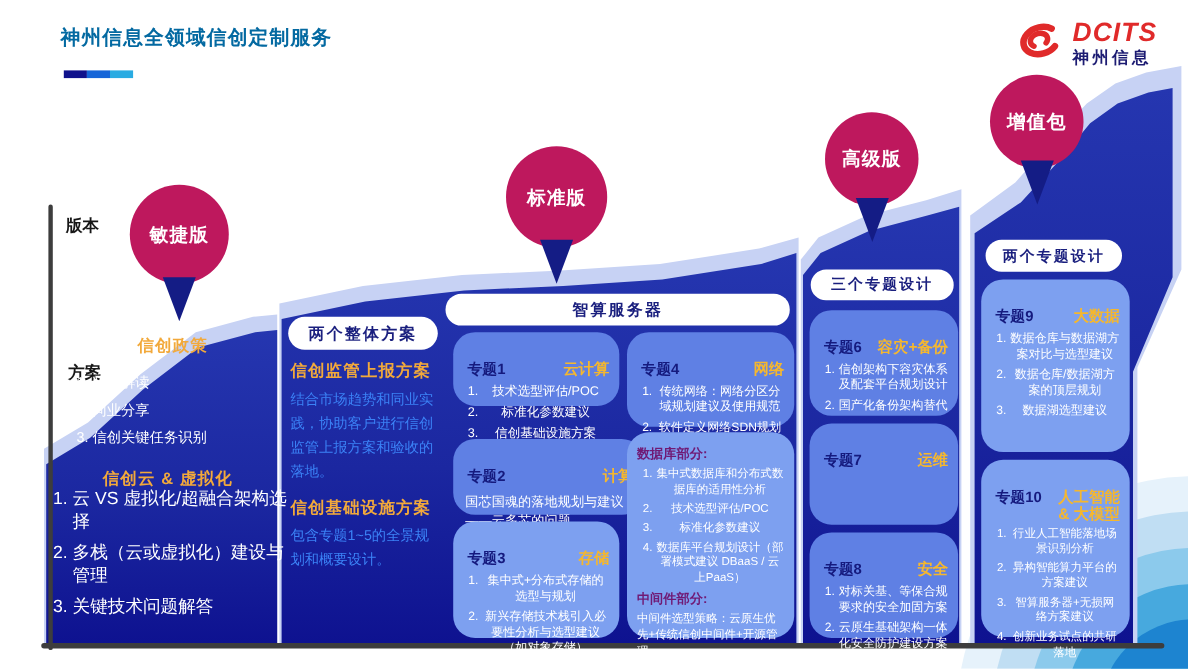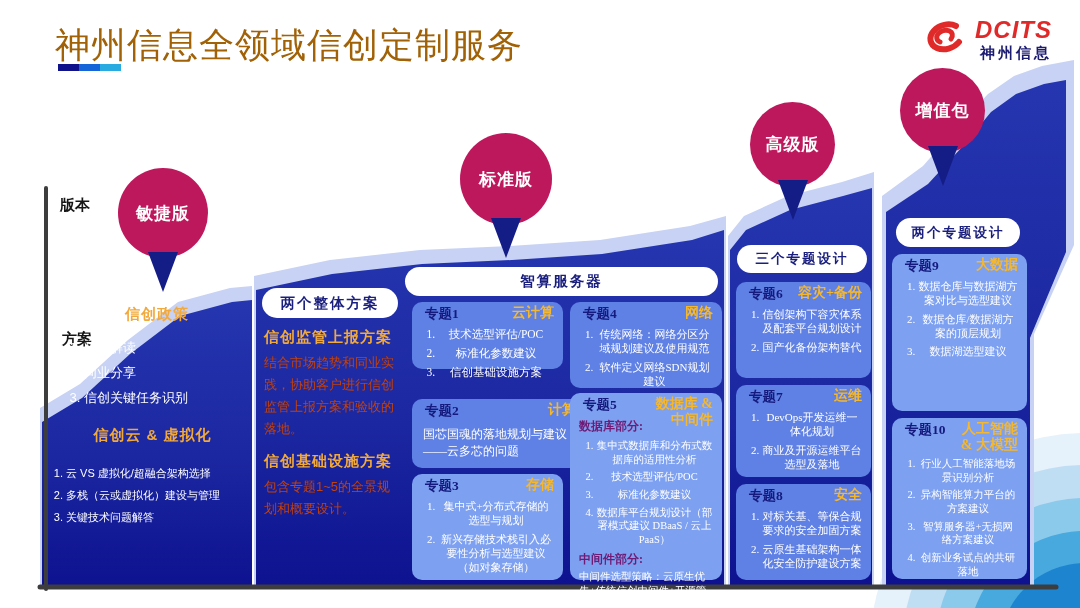--- a/index.html
+++ b/index.html
@@ -1,45 +1,45 @@
 <!DOCTYPE html>
 <html><head>
 <meta charset="utf-8">
 <style>
   html,body{margin:0;padding:0;}
   body{width:1080px;height:608px;position:relative;overflow:hidden;background:#ffffff;
        font-family:"Liberation Sans","DejaVu Sans",sans-serif;}
   .abs{position:absolute;}
   
-  .page-title{left:55px;top:22px;font-size:35px;font-weight:normal;color:#a16207;letter-spacing:1px;}
+  .page-title{left:55px;top:22px;font-size:18px;font-weight:bold;color:#0369a1;letter-spacing:1px;}
   .title-bars{left:58px;top:64px;display:flex;}
   .title-bars span{width:21px;height:7px;display:inline-block;}
   
   .logo{right:28px;top:18px;display:flex;align-items:flex-start;}
   .logo-text{margin-left:6px;line-height:1;}
   .logo-brand{font-size:24px;font-weight:bold;font-style:italic;color:#e02a2a;letter-spacing:1px;}
-  .logo-cn{font-size:15px;font-weight:bold;color:#1c1b72;letter-spacing:3px;margin-top:3px;text-align:right;}
+  .logo-cn{font-size:15px;font-weight:bold;color:#1c1b72;letter-spacing:3px;margin-top:3px;}
   
   .axis-label{font-size:15px;font-weight:bold;color:#161616;}
   
   .balloon{border-radius:50%;background:#be185d;display:flex;align-items:center;justify-content:center;z-index:6;}
   .balloon .v-label{color:#ffffff;font-weight:bold;font-size:17px;letter-spacing:1px;}
   .tail{width:0;height:0;border-left:15px solid transparent;border-right:15px solid transparent;
         border-top:40px solid #141c85;z-index:6;}
   
   .pill{background:#ffffff;border-radius:15px;display:flex;align-items:center;justify-content:center;
         color:#1a1f7e;font-weight:bold;font-size:14.5px;z-index:5;letter-spacing:2px;}
   
   .sec-title{color:#f2a93b;font-weight:bold;font-size:15px;text-align:center;z-index:5;letter-spacing:1px;}
   .plan-title{color:#f2a93b;font-weight:bold;font-size:15px;z-index:5;letter-spacing:1px;}
   .plain-list{color:#ffffff;font-size:13px;z-index:5;margin:0;padding-left:18px;}
   .plain-list li{margin:7px 0;}
-  .para{color:#c2410c;font-size:13px;line-height:1.7;z-index:5;}
-  
-  .topic{background:#5f80e4;border-radius:10px;padding:3px 9px;box-sizing:border-box;z-index:5;font-family:Liberation Serif, serif;}
+  .para{color:#3b82f6;font-size:13px;line-height:1.7;z-index:5;}
+  
+  .topic{background:#5f80e4;border-radius:20px;padding:25px 9px;box-sizing:border-box;z-index:5;}
   .topic.lighter{background:#7da0f0;}
   .t-head{display:flex;justify-content:space-between;align-items:flex-start;margin-bottom:4px;}
   .t-id{color:#151a7e;font-weight:bold;font-size:13.5px;padding-left:4px;}
   .t-title{color:#f5b72e;font-weight:bold;font-size:14px;text-align:right;line-height:1.15;}
   .t-list{color:#ffffff;font-size:11.5px;line-height:1.3;margin:0;padding-left:17px;}
   .t-list li{margin:4px 0;text-align:center;}
   .t-desc{color:#ffffff;font-size:12px;line-height:1.4;padding:2px 2px;}
   .t-sub{color:#701a75;font-weight:bold;font-size:12px;margin:3px 0 2px 0;}
   svg.bg{position:absolute;left:0;top:0;z-index:1;}
 </style>
@@ -128,21 +128,21 @@
 </div>
 <div class="abs tail" style="left:928px;top:146px;"></div>
 
 <div class="abs sec-title" style="left:62px;top:305px;width:190px;">信创政策</div>
 <ol class="abs plain-list" style="left:66px;top:332px;width:190px;">
   <li>政策解读</li>
   <li>同业分享</li>
   <li>信创关键任务识别</li>
 </ol>
 <div class="abs sec-title" style="left:50px;top:426px;width:205px;">信创云 &amp; 虚拟化</div>
-<ol class="abs plain-list" style="left:48px;top:459px;width:202px;font-size:11px;">
+<ol class="abs plain-list" style="left:48px;top:436px;width:202px;font-size:16px;">
   <li>云 VS 虚拟化/超融合架构选择</li>
   <li>多栈（云或虚拟化）建设与管理</li>
   <li>关键技术问题解答</li>
 </ol>
 
 <div class="abs pill" style="left:262px;top:288px;width:136px;height:30px;">两个整体方案</div>
 <div class="abs plan-title" style="left:264px;top:328px;">信创监管上报方案</div>
 <div class="abs para" style="left:264px;top:352px;width:134px;">结合市场趋势和同业实践，协助客户进行信创监管上报方案和验收的落地。</div>
 <div class="abs plan-title" style="left:264px;top:452px;">信创基础设施方案</div>
 <div class="abs para" style="left:264px;top:476px;width:134px;">包含专题1~5的全景规划和概要设计。</div>
@@ -174,24 +174,20 @@
 
 <div class="abs topic" style="left:412px;top:399px;width:173px;height:69px;">
   <div class="t-head">
     <span class="t-id">专题2</span>
     <span class="t-title">计算</span>
   </div>
   <div class="t-desc">国芯国魂的落地规划与建议——云多芯的问题</div>
 </div>
 
 <div class="abs topic lighter" style="left:570px;top:393px;width:152px;height:187px;">
-  <div class="t-head">
-    <span class="t-id">专题5</span>
-    <span class="t-title" style="width:72px;">数据库 &amp; 中间件</span>
-  </div>
   <div class="t-sub" style="margin-top:-14px;">数据库部分:</div>
   <ol class="t-list" style="font-size:10.5px;">
     <li>集中式数据库和分布式数据库的适用性分析</li>
     <li>技术选型评估/POC</li>
     <li>标准化参数建议</li>
     <li>数据库平台规划设计（部署模式建议 DBaaS / 云上PaaS）</li>
   </ol>
   <div class="t-sub">中间件部分:</div>
   <div class="t-desc" style="font-size:10.5px;padding:0;">中间件选型策略：云原生优先+传统信创中间件+开源管理</div>
 </div>
@@ -218,24 +214,20 @@
     <li>信创架构下容灾体系及配套平台规划设计</li>
     <li>国产化备份架构替代</li>
   </ol>
 </div>
 
 <div class="abs topic" style="left:736px;top:385px;width:135px;height:92px;">
   <div class="t-head">
     <span class="t-id">专题7</span>
     <span class="t-title">运维</span>
   </div>
-  <ol class="t-list" style="font-size:11px;">
-    <li>DevOps开发运维一体化规划</li>
-    <li>商业及开源运维平台选型及落地</li>
-  </ol>
 </div>
 
 <div class="abs topic" style="left:736px;top:484px;width:135px;height:96px;">
   <div class="t-head">
     <span class="t-id">专题8</span>
     <span class="t-title">安全</span>
   </div>
   <ol class="t-list" style="font-size:11px;">
     <li>对标关基、等保合规要求的安全加固方案</li>
     <li>云原生基础架构一体化安全防护建设方案</li>

